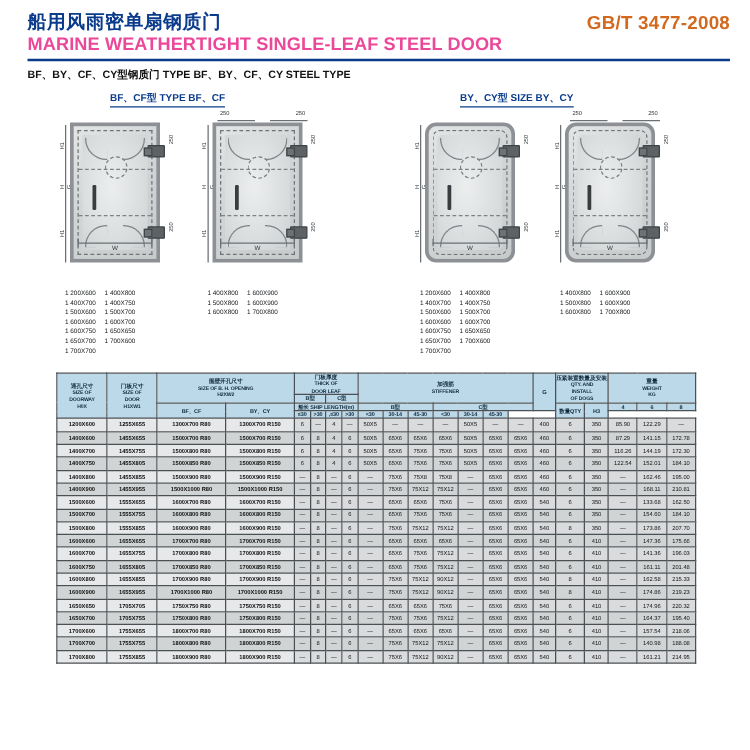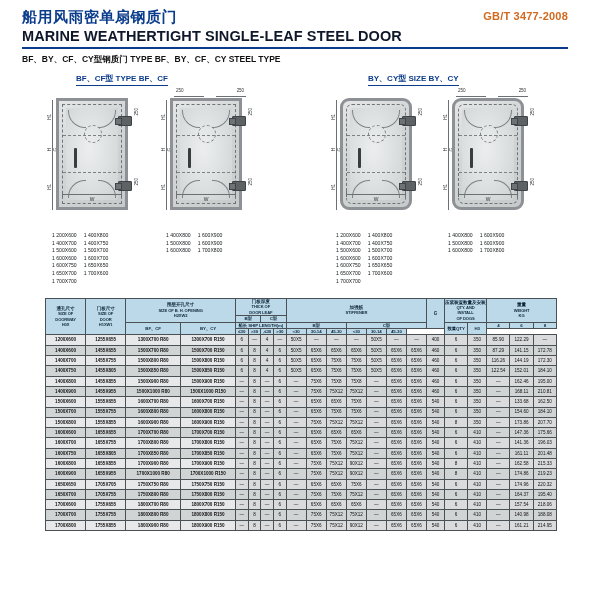--- a/index.html
+++ b/index.html
@@ -5,33 +5,33 @@
   html,body{margin:0;padding:0;}
   body{
     width:600px;height:600px;overflow:hidden;
     background:#ffffff;
     font-family:"Liberation Sans", sans-serif;
     color:#1a1a1a;
   }
   .page{position:relative;width:600px;height:600px;}
 
   
-  .hdr{padding:8px 32px 0 22px;}
+  .hdr{padding:8px 16px 0 22px;}
   .hdr-row{display:flex;align-items:flex-start;justify-content:space-between;}
   .t-cn{font-size:15px;font-weight:bold;color:#0b3c8c;letter-spacing:.5px;}
-  .t-std{font-size:11px;font-weight:bold;color:#d2691e;letter-spacing:.2px;padding-top:2px;}
-  .t-en{font-size:14.5px;font-weight:bold;color:#0f172a;letter-spacing:.1px;margin-top:1px;}
+  .t-std{font-size:15px;font-weight:bold;color:#d2691e;letter-spacing:.2px;padding-top:2px;}
+  .t-en{font-size:14.5px;font-weight:bold;color:#ec4899;letter-spacing:.1px;margin-top:1px;}
   .rule{height:1.5px;background:#0b3c8c;margin:3px 0 5px 0;}
   .t-sub{font-size:8.5px;font-weight:bold;color:#111;margin-top:3px;}
 
   
   .caps{position:relative;height:16px;margin-top:7px;}
   .cap{position:absolute;font-size:8px;font-weight:bold;color:#0b3c8c;
        border-bottom:1.2px solid #0b3c8c;padding-bottom:1px;}
-  .cap.l{left:76px;text-align:center;}
+  .cap.l{left:88px;text-align:center;}
   .cap.r{left:368px;}
 
   
   .draw-area{position:relative;height:145px;margin-top:3px;}
   .dgrp{position:absolute;top:0;}
   .dgrp.g1{left:46px;}
   .dgrp.g2{left:160px;}
   .dgrp.g3{left:330px;}
   .dgrp.g4{left:442px;}
 

